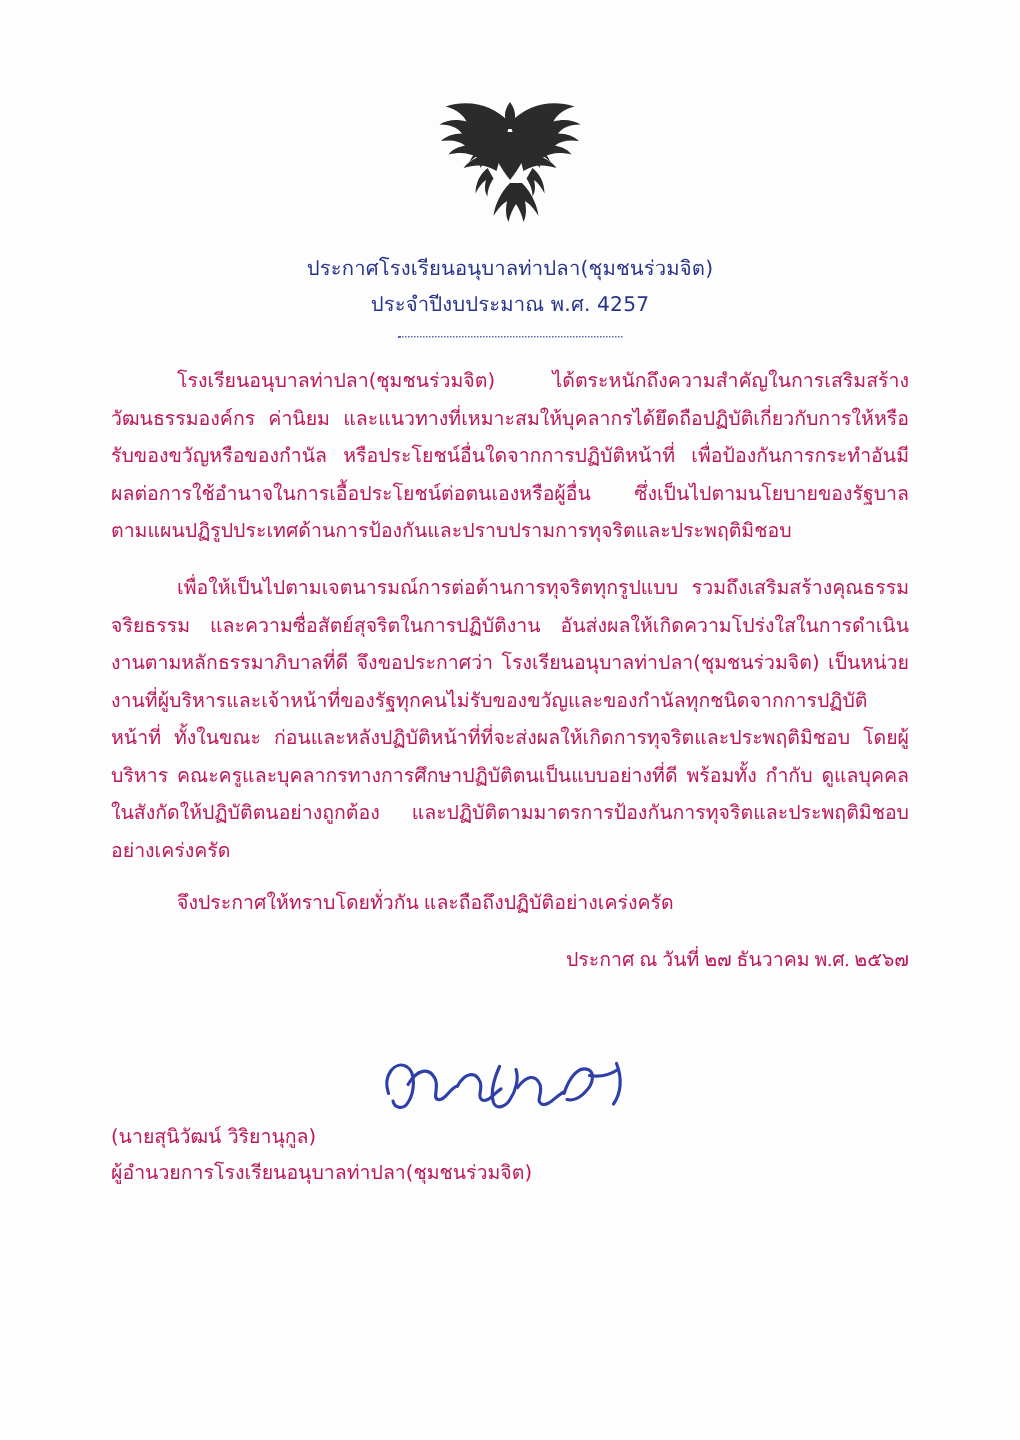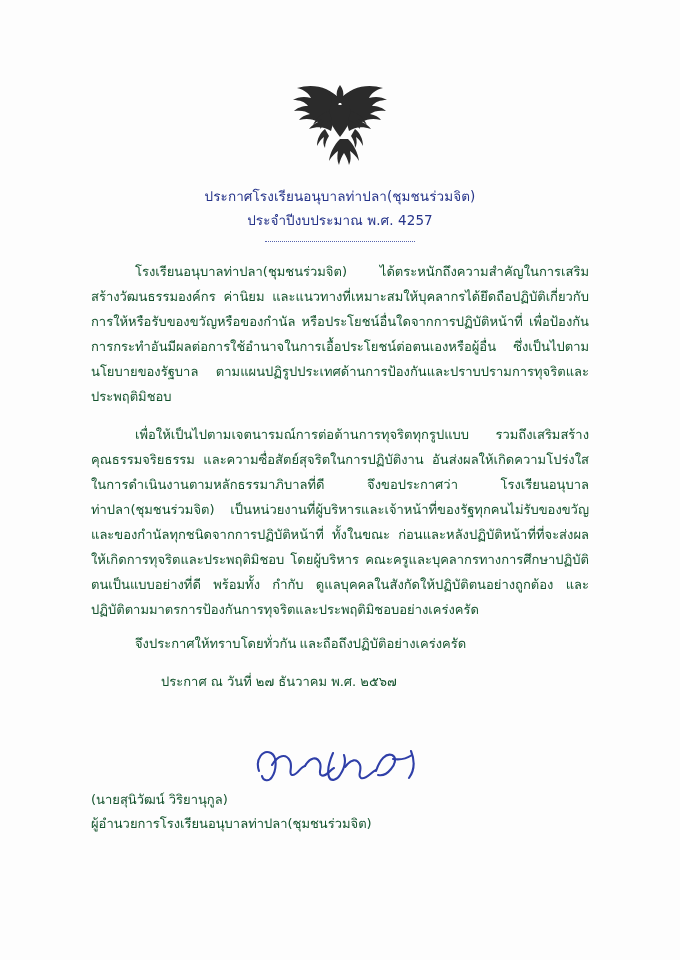--- a/index.html
+++ b/index.html
@@ -13,21 +13,21 @@
     font-family: "DejaVu Sans", sans-serif;
     color: #1a2a6e;
     overflow: hidden;
   }
   .page {
     position: relative;
     width: 680px;
     height: 960px;
     background: #fdfdfd;
     box-sizing: border-box;
-    padding: 17px;
+    padding: 0;
   }
   .emblem-wrap {
     display: flex;
     justify-content: center;
     padding-top: 62px;
   }
   .emblem {
     width: 110px;
     height: 92px;
   }
@@ -43,43 +43,44 @@
   }
   .divider {
     width: 150px;
     margin: 9px auto 0 auto;
     border-top: 1px dotted #3a49a0;
     height: 0;
     opacity: 0.85;
   }
   .body {
     margin: 18px 74px 0 74px;
-    color: #14532d;
+    color: #be185d;
   }
   .para {
     font-size: 13px;
     line-height: 1.92;
     text-align: justify;
     text-indent: 44px;
     margin-bottom: 9px;
     word-spacing: 0.5px;
   }
   .closing {
     font-size: 13px;
     line-height: 1.92;
     text-indent: 44px;
     margin-top: 4px;
     font-family: Liberation Serif, serif;
   }
   .date-line {
     font-size: 13px;
     line-height: 1.92;
     margin-top: 6px;
-    text-align: left;
+    text-align: right;
     padding-left: 70px;
+    font-family: Liberation Serif, serif;
   }
   .sign-block {
     margin-top: 46px;
     text-align: left;
   }
   .signature {
     height: 46px;
     display: flex;
     justify-content: center;
     align-items: flex-end;

